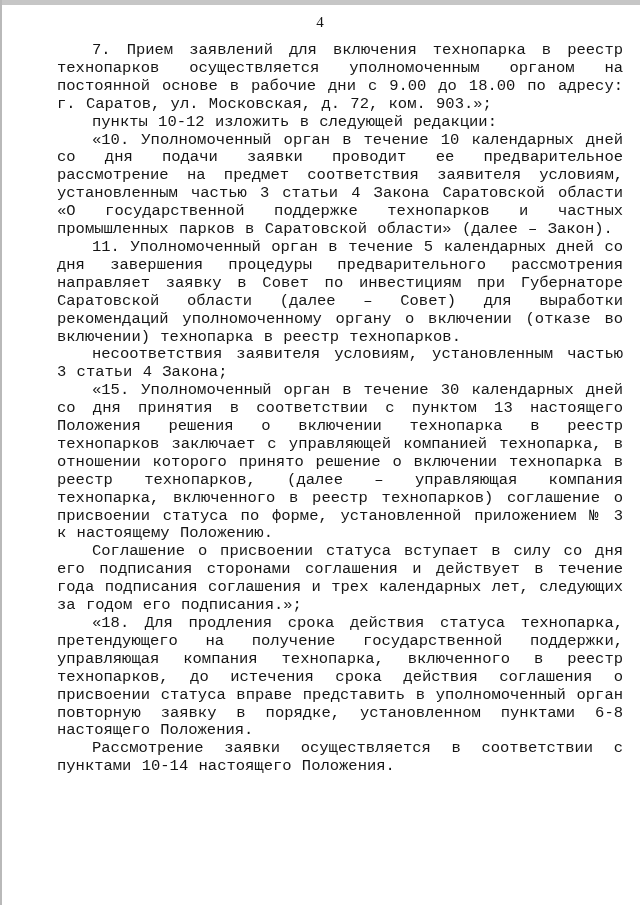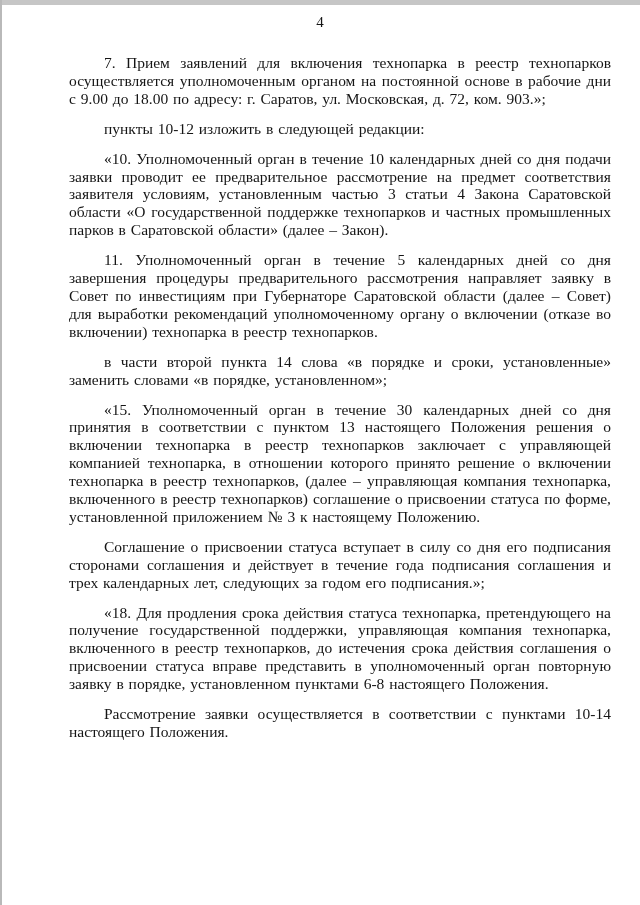--- a/index.html
+++ b/index.html
@@ -37,35 +37,36 @@
   }
   .content {
     padding: 11px 17px 0 57px;
     text-align: justify;
     font-size: 15.5px;
     line-height: 17.9px;
     color: #151515;
     word-spacing: 1px;
   }
   .content p.para {
-    margin: 12px;
+    margin: 0;
     text-indent: 35px;
+    font-family: Liberation Mono, monospace;
   }
 </style>
 </head>
 <body>
 
 <div class="scan-edge-top"></div>
 <div class="scan-edge-left"></div>
 
 <div class="page-number">4</div>
 
 <div class="content">
     <p class="para">7. Прием заявлений для включения технопарка в реестр технопарков осуществляется уполномоченным органом на постоянной основе в рабочие дни с 9.00 до 18.00 по адресу: г. Саратов, ул. Московская, д. 72, ком. 903.»;</p>
     <p class="para">пункты 10-12 изложить в следующей редакции:</p>
     <p class="para">«10. Уполномоченный орган в течение 10 календарных дней со дня подачи заявки проводит ее предварительное рассмотрение на предмет соответствия заявителя условиям, установленным частью 3 статьи 4 Закона Саратовской области «О государственной поддержке технопарков и частных промышленных парков в Саратовской области» (далее – Закон).</p>
     <p class="para">11. Уполномоченный орган в течение 5 календарных дней со дня завершения процедуры предварительного рассмотрения направляет заявку в Совет по инвестициям при Губернаторе Саратовской области (далее – Совет) для выработки рекомендаций уполномоченному органу о включении (отказе во включении) технопарка в реестр технопарков.</p>
-    <p class="para">в части второй пункта 14 слова «в порядке и сроки, установленные» заменить словами «в порядке, установленном»;</p>
+    <p class="para">несоответствия заявителя условиям, установленным частью 3 статьи 4 Закона;</p>
     <p class="para">«15. Уполномоченный орган в течение 30 календарных дней со дня принятия в соответствии с пунктом 13 настоящего Положения решения о включении технопарка в реестр технопарков заключает с управляющей компанией технопарка, в отношении которого принято решение о включении технопарка в реестр технопарков, (далее – управляющая компания технопарка, включенного в реестр технопарков) соглашение о присвоении статуса по форме, установленной приложением № 3 к настоящему Положению.</p>
     <p class="para">Соглашение о присвоении статуса вступает в силу со дня его подписания сторонами соглашения и действует в течение года подписания соглашения и трех календарных лет, следующих за годом его подписания.»;</p>
     <p class="para">«18. Для продления срока действия статуса технопарка, претендующего на получение государственной поддержки, управляющая компания технопарка, включенного в реестр технопарков, до истечения срока действия соглашения о присвоении статуса вправе представить в уполномоченный орган повторную заявку в порядке, установленном пунктами 6-8 настоящего Положения.</p>
     <p class="para">Рассмотрение заявки осуществляется в соответствии с пунктами 10-14 настоящего Положения.</p>
   </div>
 
 </body></html>

